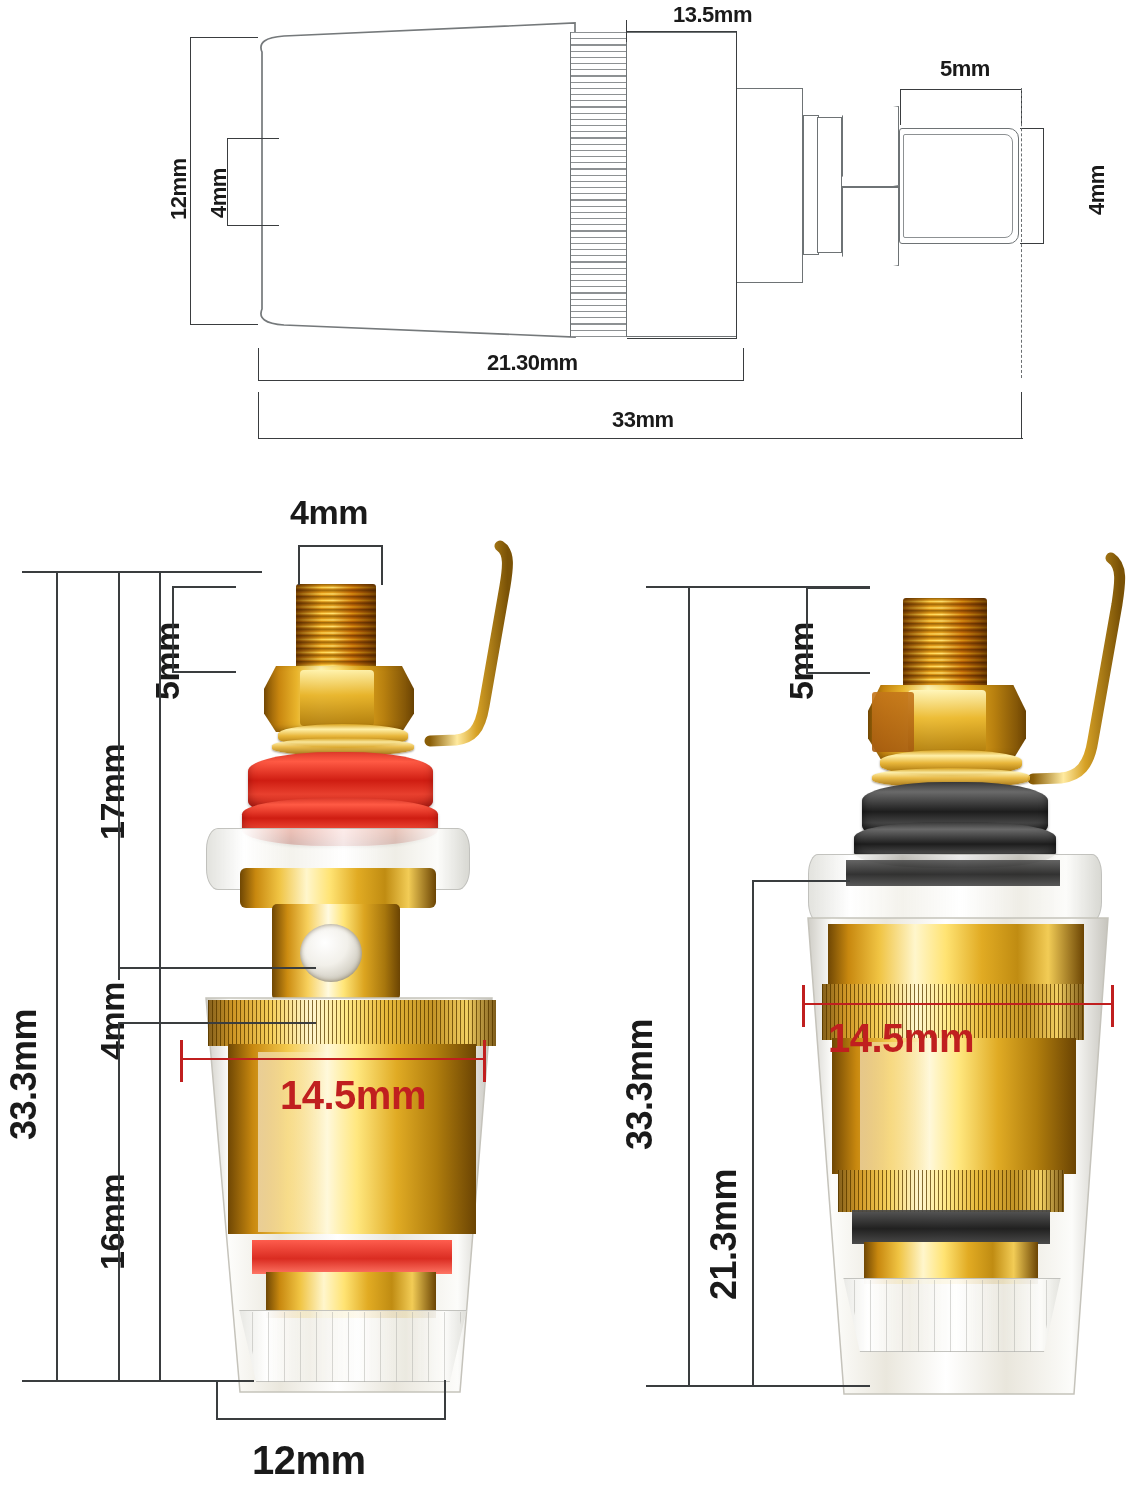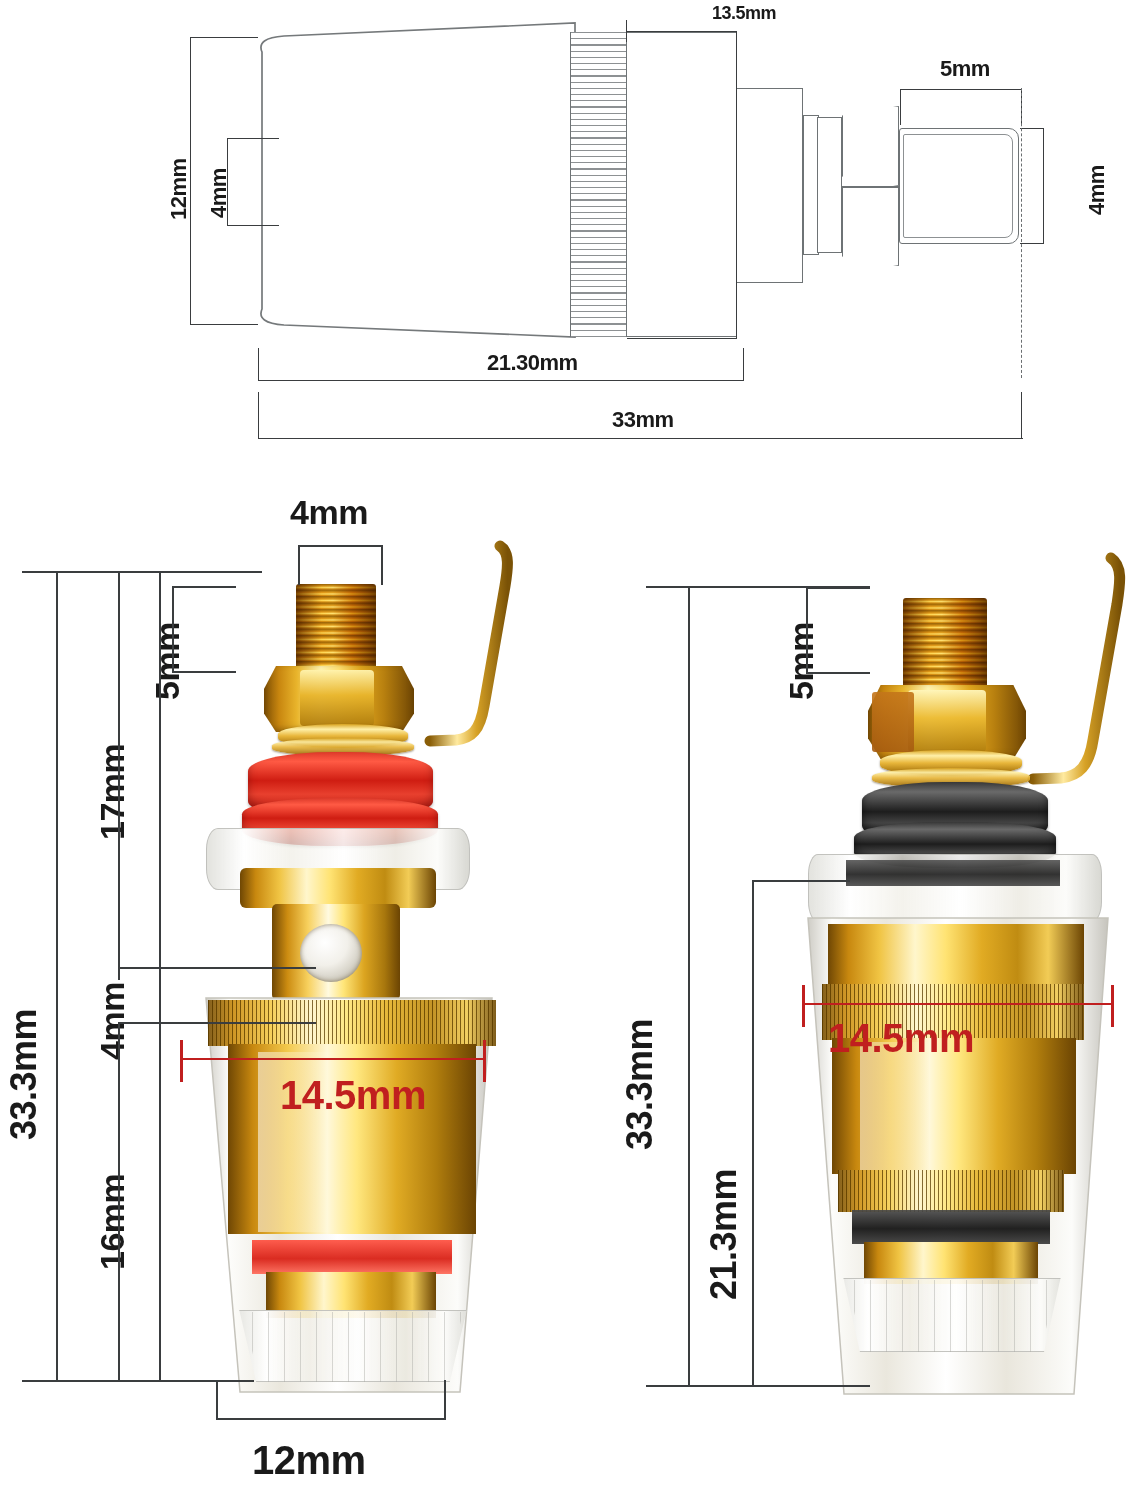--- a/index.html
+++ b/index.html
@@ -184,21 +184,21 @@
     <div id="collar2"></div>
     <div id="collar3"></div>
 
     <div class="hex" id="hexTop"></div>
     <div class="hex" id="hexBot"></div>
     <div class="hexline" style="top:186px;"></div>
 
     <div id="stud"></div>
     <div id="studInner"></div>
 
-    <div class="dim" style="left:712px; top:4px; font-size:18px;">13.5mm</div>
+    <div class="dim" style="left:673px; top:4px; font-size:22px;">13.5mm</div>
     <div class="ln lnh dark" style="left:627px; top:31px; width:110px; height:1.4px;"></div>
     <div class="ln lnv dark" style="left:736px; top:31px; height:308px; width:1.4px;"></div>
     <div class="ln lnv dark" style="left:626px; top:20px; height:22px; width:1.4px;"></div>
     <div class="ln lnh dark" style="left:627px; top:338px; width:110px; height:1.4px;"></div>
 
     <div class="dim" style="left:940px; top:58px; font-size:22px;">5mm</div>
     <div class="ln lnh dark" style="left:900px; top:89px; width:122px; height:1.4px;"></div>
     <div class="ln lnv dark" style="left:900px; top:89px; height:36px; width:1.4px;"></div>
     <div class="ln lnv dark" style="left:1021px; top:89px; height:36px; width:1.4px;"></div>
 

